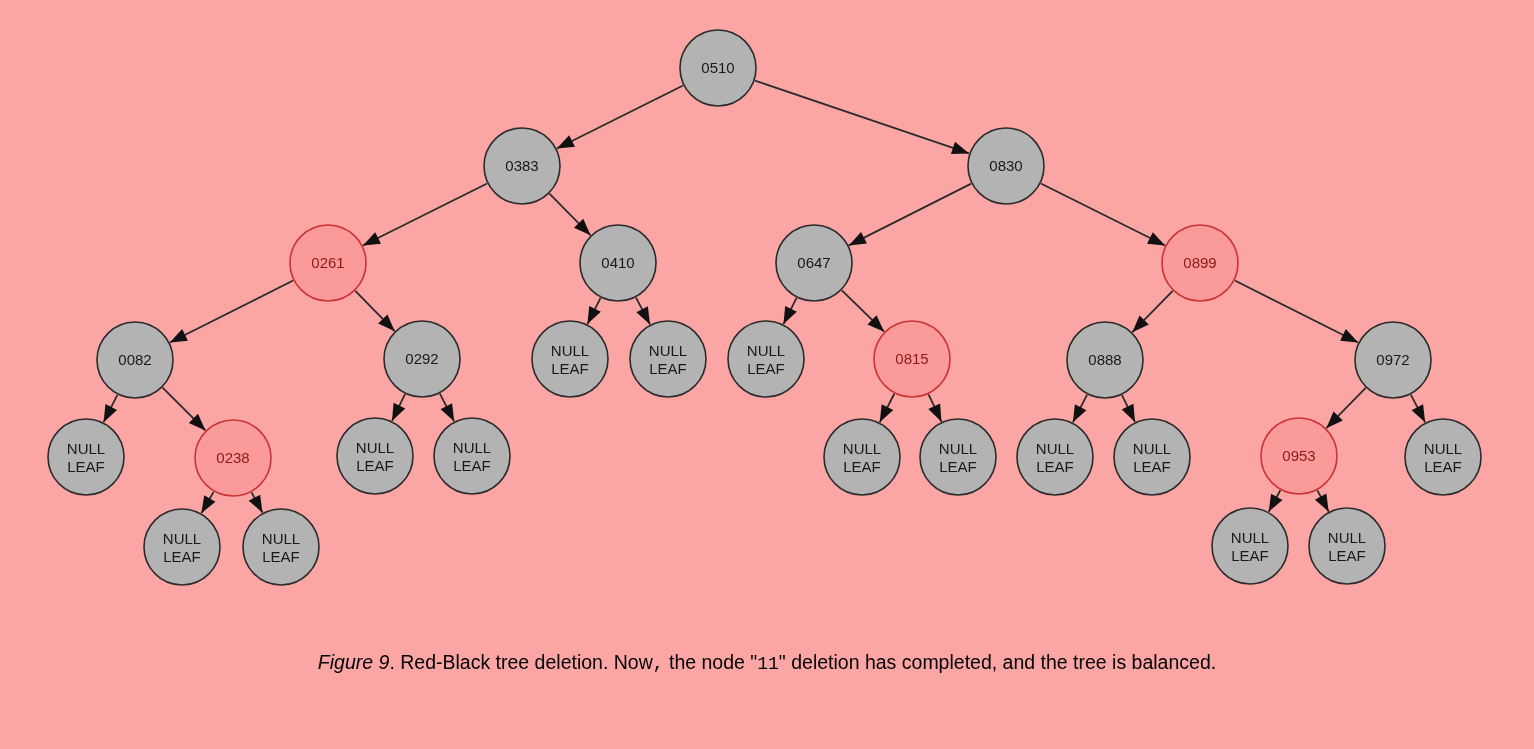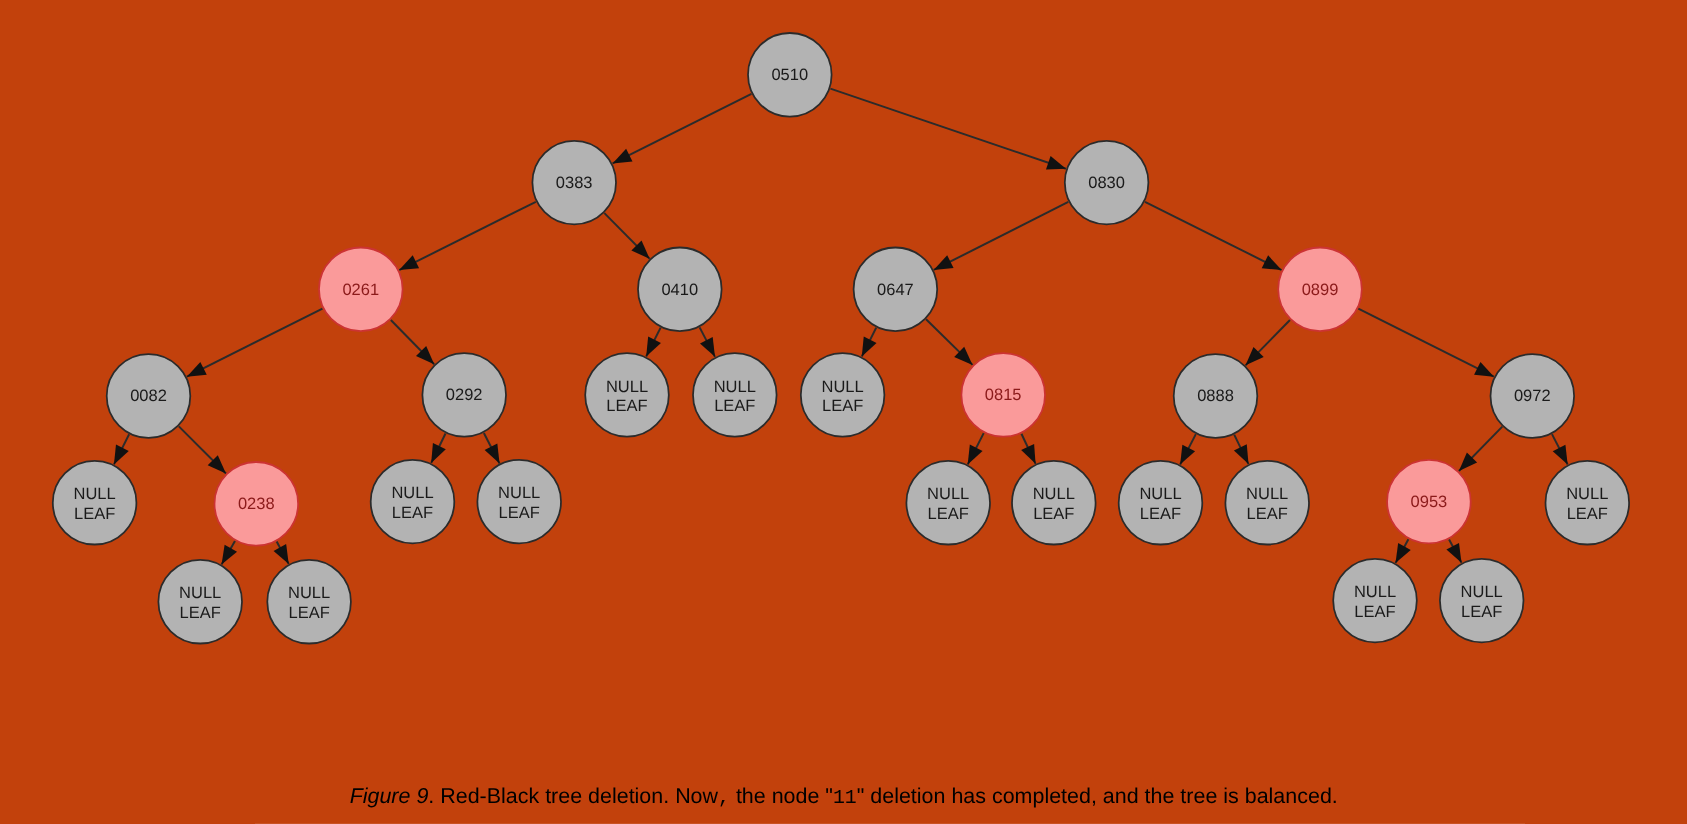--- a/index.html
+++ b/index.html
@@ -10,21 +10,21 @@
   body {
     width: 1534px;
     height: 749px;
     font-family: "Liberation Sans", sans-serif;
     overflow: hidden;
   }
   #figure-root {
     position: relative;
     width: 1534px;
     height: 749px;
-    background: #c2410c;
+    background: #fca5a5;
   }
   #tree-svg {
     position: absolute;
     left: 0;
     top: 0;
     width: 1534px;
     height: 640px;
     display: block;
   }
   .node-circle-black {
@@ -62,21 +62,21 @@
     stroke-width: 1.8;
     fill: none;
   }
   .edge-arrow {
     fill: #111111;
     stroke: none;
   }
   #caption {
     position: absolute;
     left: 0;
-    top: 713px;
+    top: 651px;
     width: 1534px;
     text-align: center;
     font-family: "Liberation Sans", sans-serif;
     font-size: 19.5px;
     color: #000000;
     white-space: nowrap;
   }
   #caption .fig-num {
     font-style: italic;
   }

